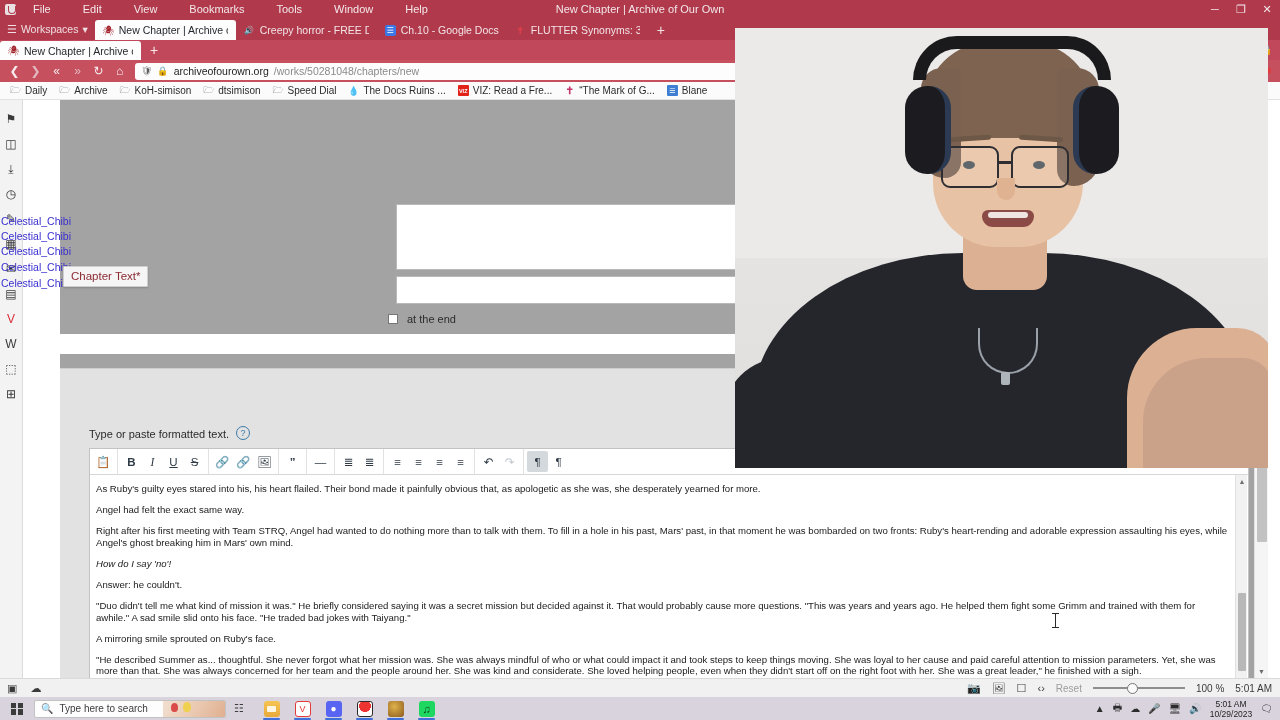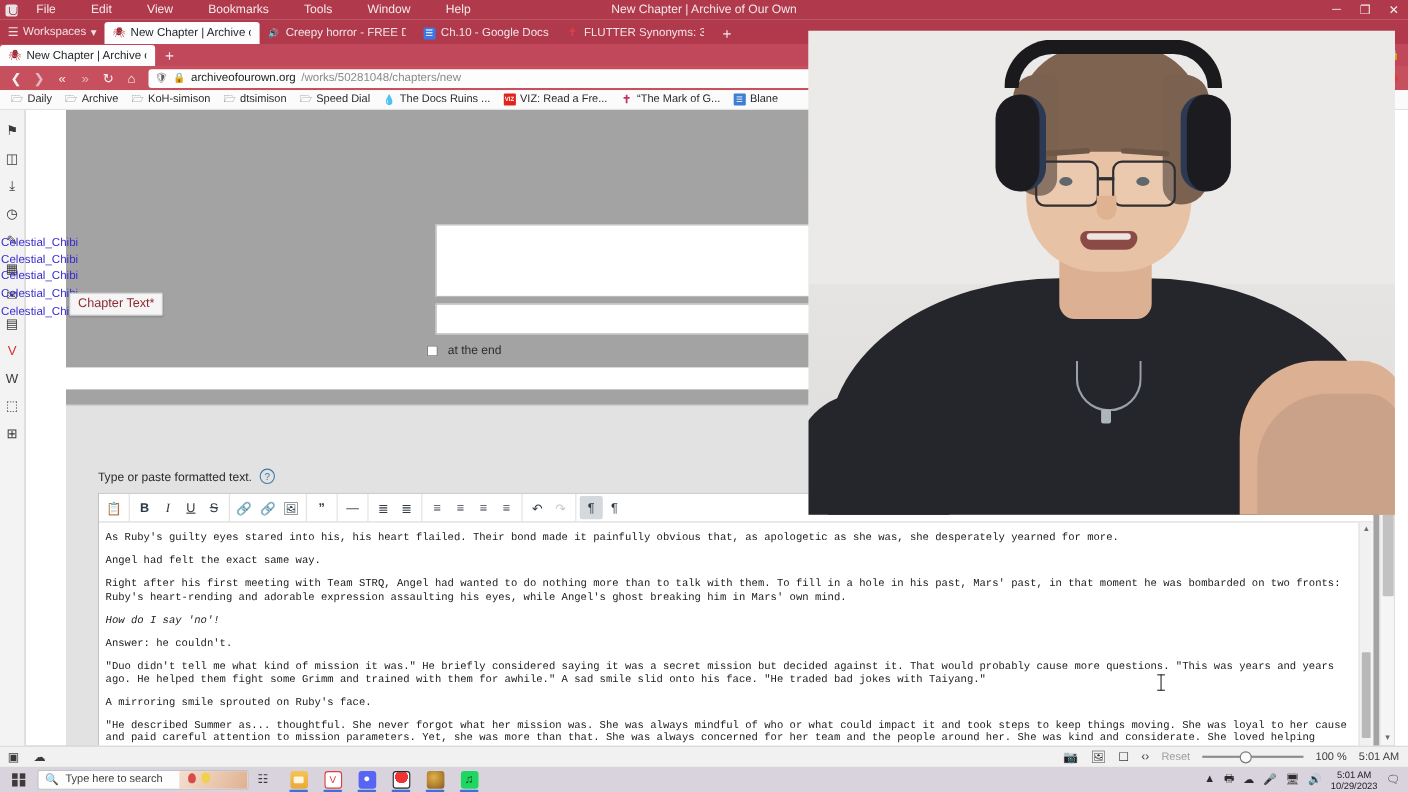--- a/index.html
+++ b/index.html
@@ -221,21 +221,21 @@
     color:#2e3a45;font-size:11.5px;border-radius:2px;
   }
   .tbtn.disabled{color:#c2c9cf;}
   .tbtn.on{background:#d4d9dd;}
 
   .etext{
     position:absolute;left:0;top:25px;right:13px;bottom:0;
     padding:9px 7px 0 6px;box-sizing:border-box;overflow:hidden;
     font-family:"Liberation Sans",sans-serif;font-size:9.6px;line-height:11.6px;color:#1a1a1a;
   }
-  .etext p{margin:0 0 9.5px 0;font-family:Liberation Mono, monospace;}
+  .etext p{margin:0 0 9.5px 0;}
   .etext em{font-style:italic;}
 
   
   .inner-sb{
     position:absolute;right:1px;top:26px;width:12px;bottom:1px;background:#f1f1f1;
     border-left:1px solid #e0e0e0;box-sizing:border-box;
   }
   .inner-sb .thumb{position:absolute;left:2px;top:118px;width:8px;height:78px;background:#b8b8b8;border-radius:1px;}
   .inner-sb .arr{position:absolute;left:0;width:12px;height:12px;color:#6e6e6e;font-size:7px;display:flex;align-items:center;justify-content:center;}
   .inner-sb .arr.up{top:0;}

